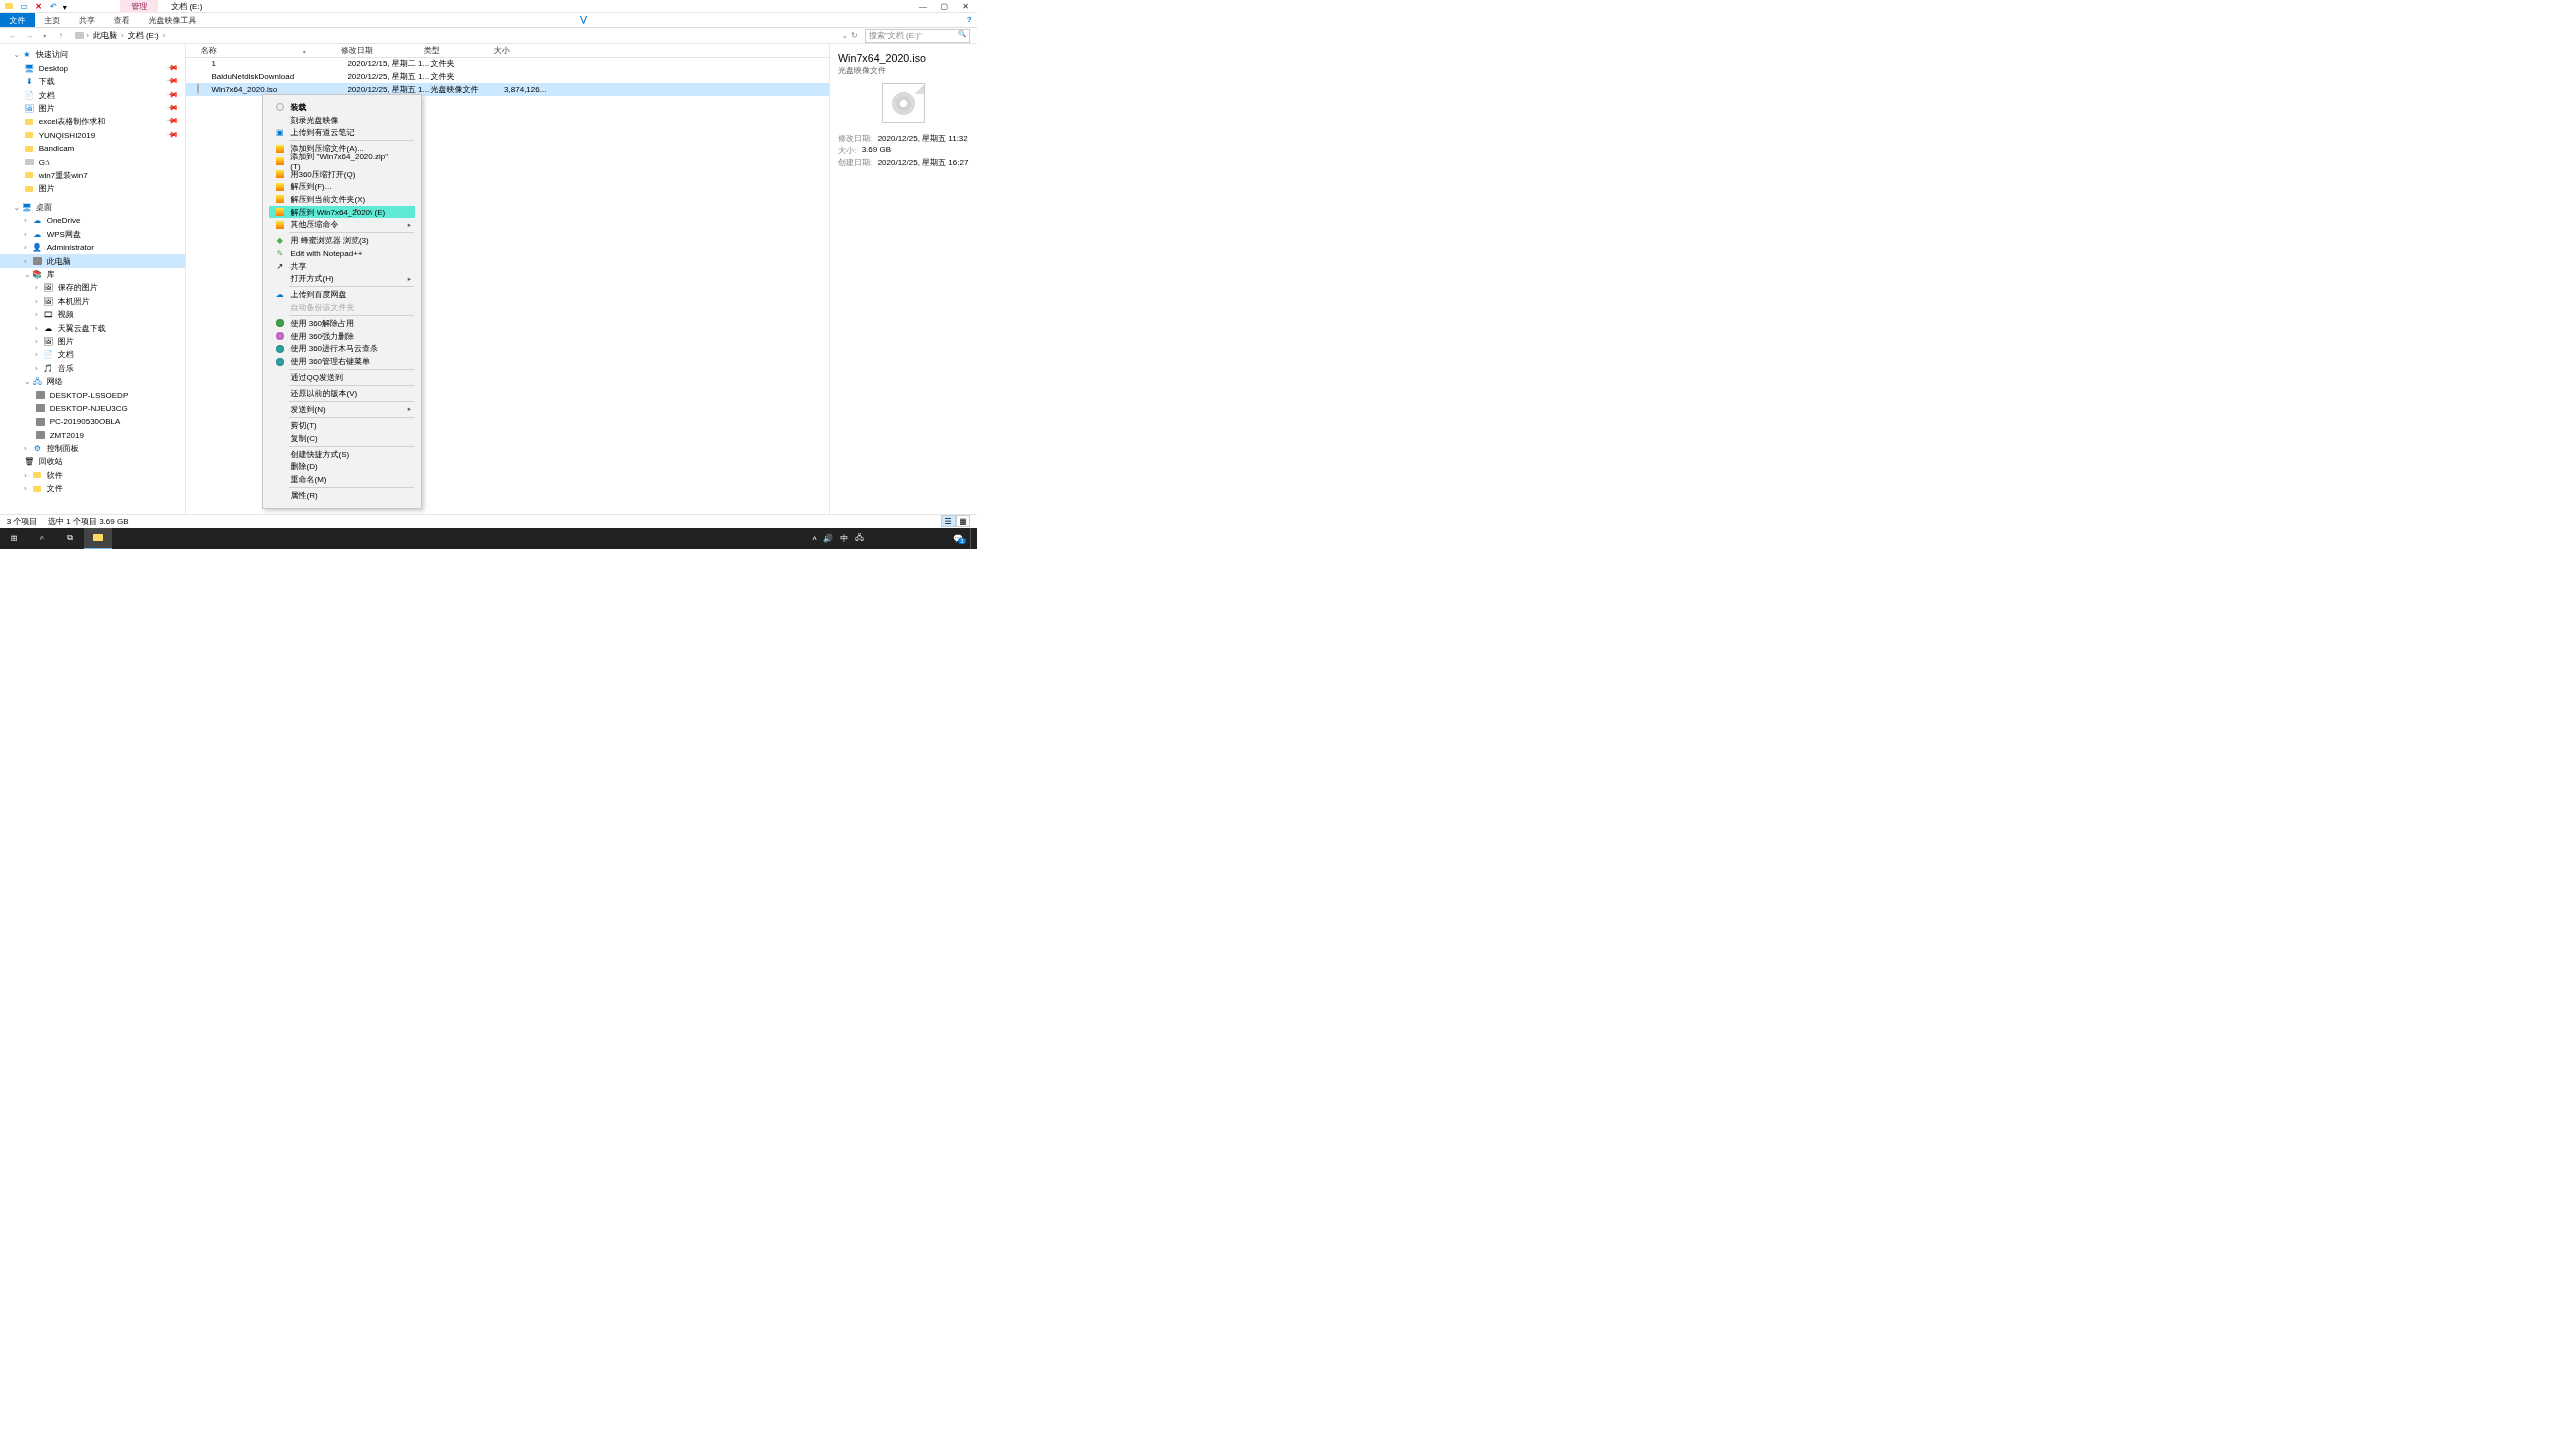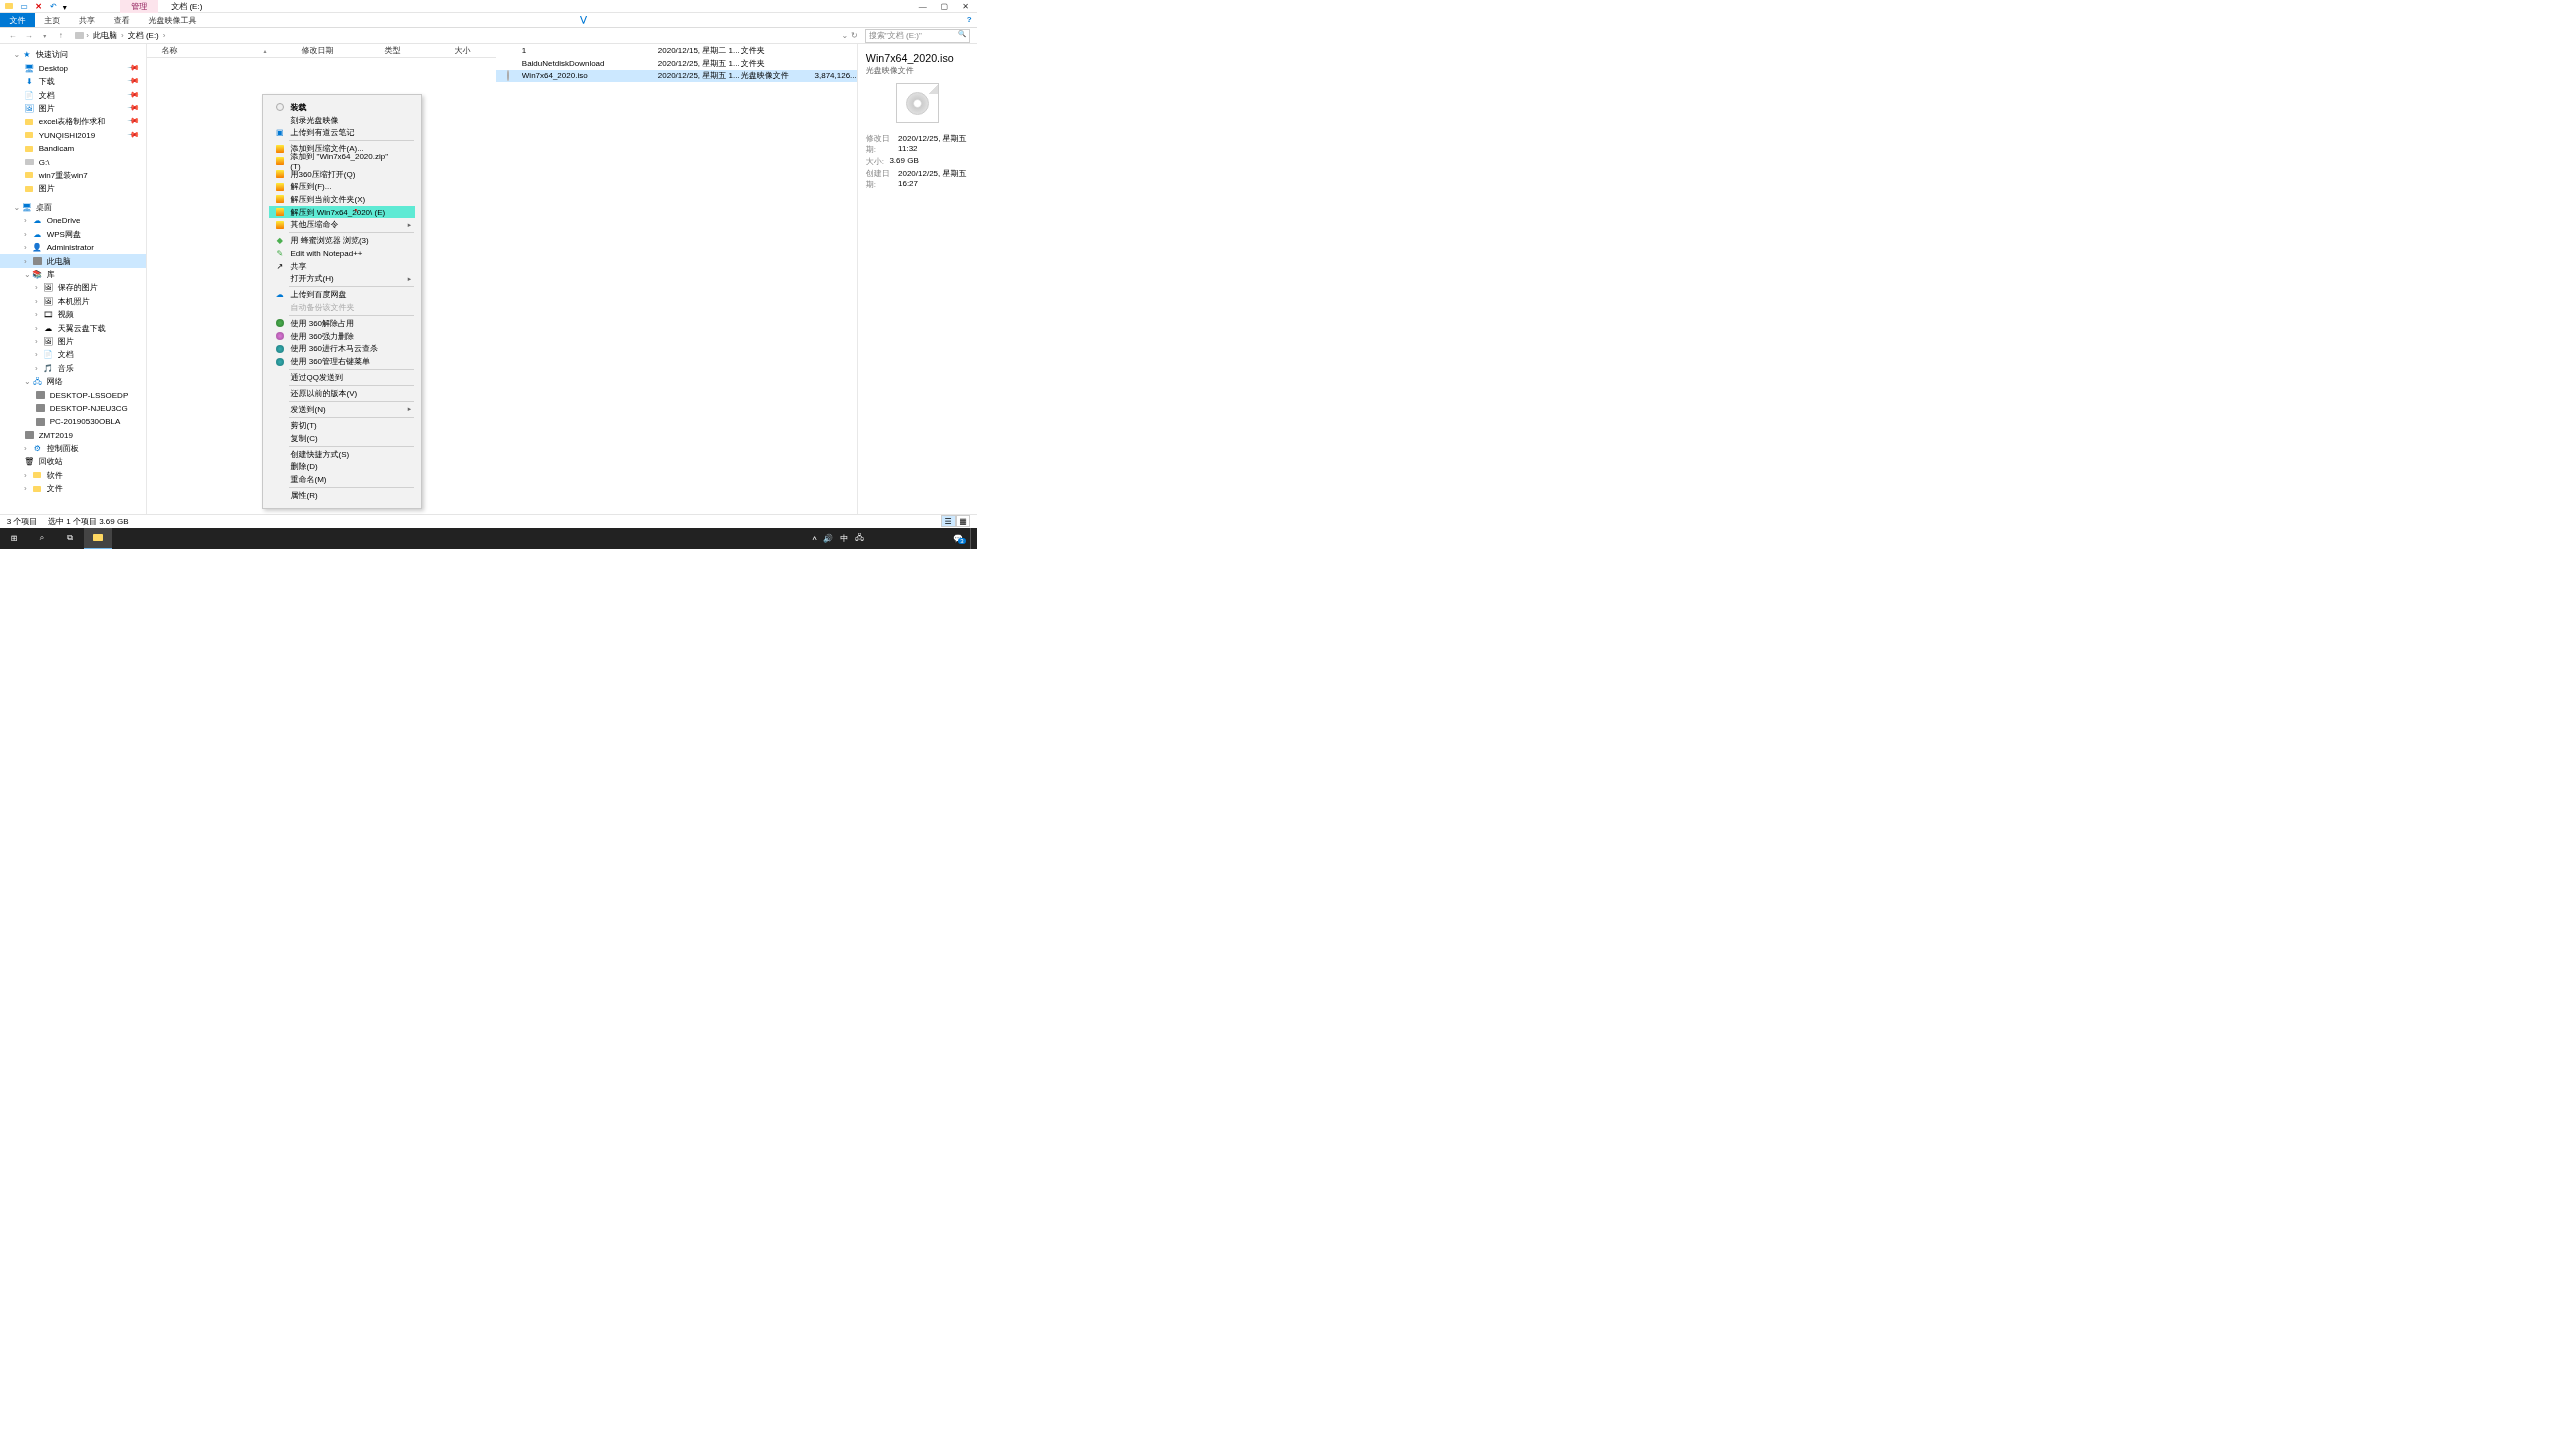--- a/index.html
+++ b/index.html
@@ -36,21 +36,21 @@
 .nav-pane { width: 186px; border-right: 0.7px solid #e8e8e8; overflow-y: auto; padding-top: 4px; }
 .tree-item { display: flex; align-items: center; height: 13.4px; padding-left: 6.7px; cursor: pointer; position: relative; }
 .tree-item.selected { background: #cce8ff; }
 .tree-item.lvl1 { padding-left: 13.4px; }
 .tree-item.lvl2 { padding-left: 24px; }
 .tree-icon { width: 10.7px; height: 10.7px; margin-right: 4px; display: inline-flex; align-items: center; justify-content: center; }
 .pin-icon { position: absolute; right: 6.7px; color: #aaa; transform: rotate(45deg); }
 .tree-expand { width: 8px; color: #888; cursor: pointer; }
 
 
-.file-area { flex: 1; display: flex; flex-direction: row; }
+.file-area { flex: 1; display: flex; flex-direction: column; }
 .columns-header { display: flex; height: 13.4px; border-bottom: 0.7px solid #e5e5e5; padding-left: 10.7px; }
 .col { padding: 1.3px 4px; color: #333; display: flex; align-items: center; gap: 2.7px; }
 .col-name { width: 140px; }
 .col-date { width: 83px; }
 .col-type { width: 70px; }
 .col-size { width: 46px; }
 .sort-arrow { font-size: 6px; color: #888; }
 .file-rows { flex: 1; position: relative; }
 .file-row { display: flex; align-items: center; height: 12.7px; padding-left: 10.7px; cursor: pointer; }
 .file-row.selected { background: #cce8ff; }
@@ -312,21 +312,21 @@
           <span class="ic-pc"></span>
         </span>
         <span>DESKTOP-NJEU3CG</span>
       </div>
     <div class="tree-item lvl2" style="padding-left:35px">
         <span class="tree-icon">
           <span class="ic-pc"></span>
         </span>
         <span>PC-20190530OBLA</span>
       </div>
-    <div class="tree-item lvl2" style="padding-left:24px">
+    <div class="tree-item lvl2" style="padding-left:35px">
         <span class="tree-icon">
           <span class="ic-pc"></span>
         </span>
         <span>ZMT2019</span>
       </div>
     <div class="tree-item lvl2">
         <span class="tree-expand">›</span>
         <span class="tree-icon ic-blue">⚙</span>
         <span>控制面板</span>
       </div>

